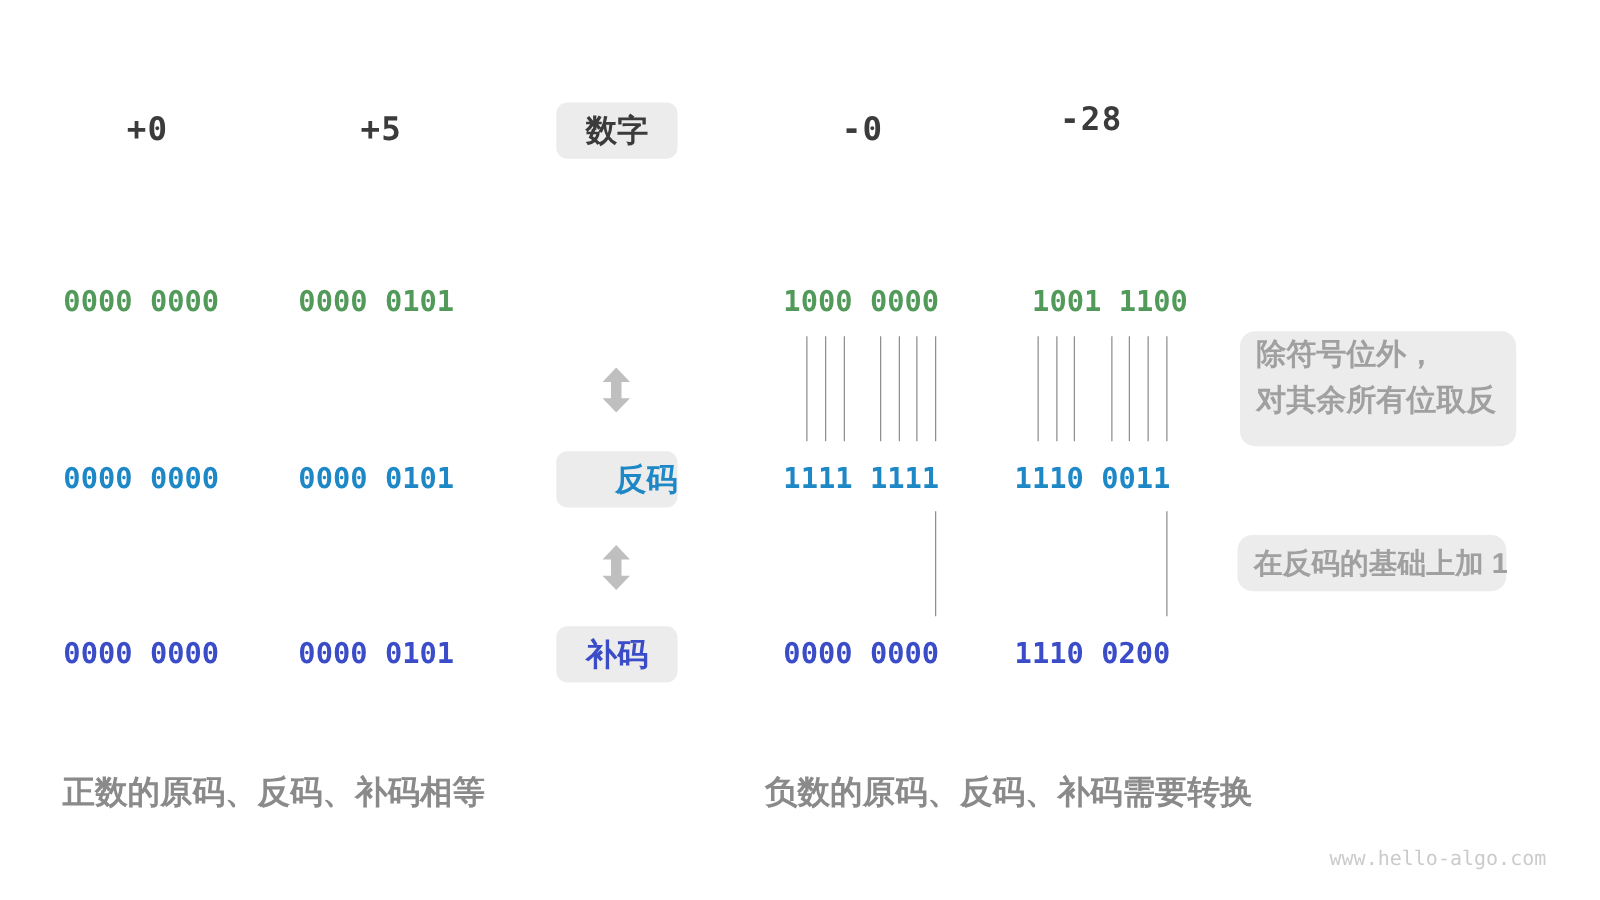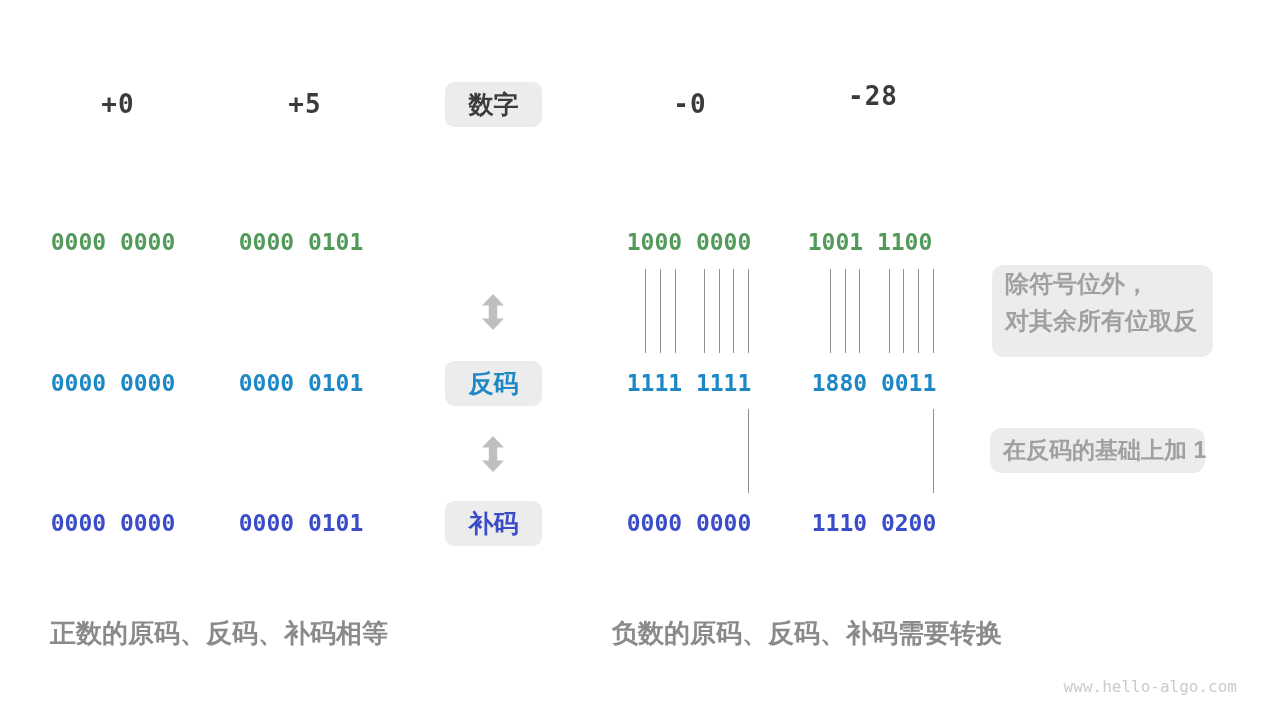--- a/index.html
+++ b/index.html
@@ -71,21 +71,21 @@
   <span class="abs mono hnum" style="left:690px;top:104px;">-0</span>
   <span class="abs mono hnum" style="left:873px;top:96px;">-28</span>
 
   <div class="tagbox" style="top:82px;color:var(--dark);">
     <span>数字</span>
   </div>
 
   <span class="abs mono bin green" style="left:113px;top:242px;">0000 0000</span>
   <span class="abs mono bin green" style="left:301px;top:242px;">0000 0101</span>
   <span class="abs mono bin green" style="left:689px;top:242px;">1000 0000</span>
-  <span class="abs mono bin green" style="left:870px;top:242px;">1001 1100</span>
+  <span class="abs mono bin green" style="left:888px;top:242px;">1001 1100</span>
 
   <div class="vline vlineA" style="left:645px;"></div>
   <div class="vline vlineA" style="left:660px;"></div>
   <div class="vline vlineA" style="left:675px;"></div>
   <div class="vline vlineA" style="left:704px;"></div>
   <div class="vline vlineA" style="left:719px;"></div>
   <div class="vline vlineA" style="left:733px;"></div>
   <div class="vline vlineA" style="left:748px;"></div>
   <div class="vline vlineA" style="left:830px;"></div>
   <div class="vline vlineA" style="left:845px;"></div>
@@ -95,22 +95,22 @@
   <div class="vline vlineA" style="left:918px;"></div>
   <div class="vline vlineA" style="left:933px;"></div>
 
   <svg class="arrow" style="top:294px;" viewBox="0 0 22 36">
     <path d="M11 0 L22 11.5 L15.2 11.5 L15.2 24.5 L22 24.5 L11 36 L0 24.5 L6.8 24.5 L6.8 11.5 L0 11.5 Z" fill="var(--arrow)"></path>
   </svg>
 
   <span class="abs mono bin blue" style="left:113px;top:383px;">0000 0000</span>
   <span class="abs mono bin blue" style="left:301px;top:383px;">0000 0101</span>
   <span class="abs mono bin blue" style="left:689px;top:383px;">1111 1111</span>
-  <span class="abs mono bin blue" style="left:874px;top:383px;">1880 0011</span>
-  <div class="tagbox" style="top:361px;color:var(--blue);">
+  <span class="abs mono bin blue" style="left:874px;top:383px;">1110 0011</span>
+  <div class="tagbox" style="top:361px;color:var(--blue);justify-content:flex-end;">
     <span>反码</span>
   </div>
 
   <div class="vline vlineB" style="left:748px;"></div>
   <div class="vline vlineB" style="left:933px;"></div>
 
   <svg class="arrow" style="top:436px;" viewBox="0 0 22 36">
     <path d="M11 0 L22 11.5 L15.2 11.5 L15.2 24.5 L22 24.5 L11 36 L0 24.5 L6.8 24.5 L6.8 11.5 L0 11.5 Z" fill="var(--arrow)"></path>
   </svg>
 

